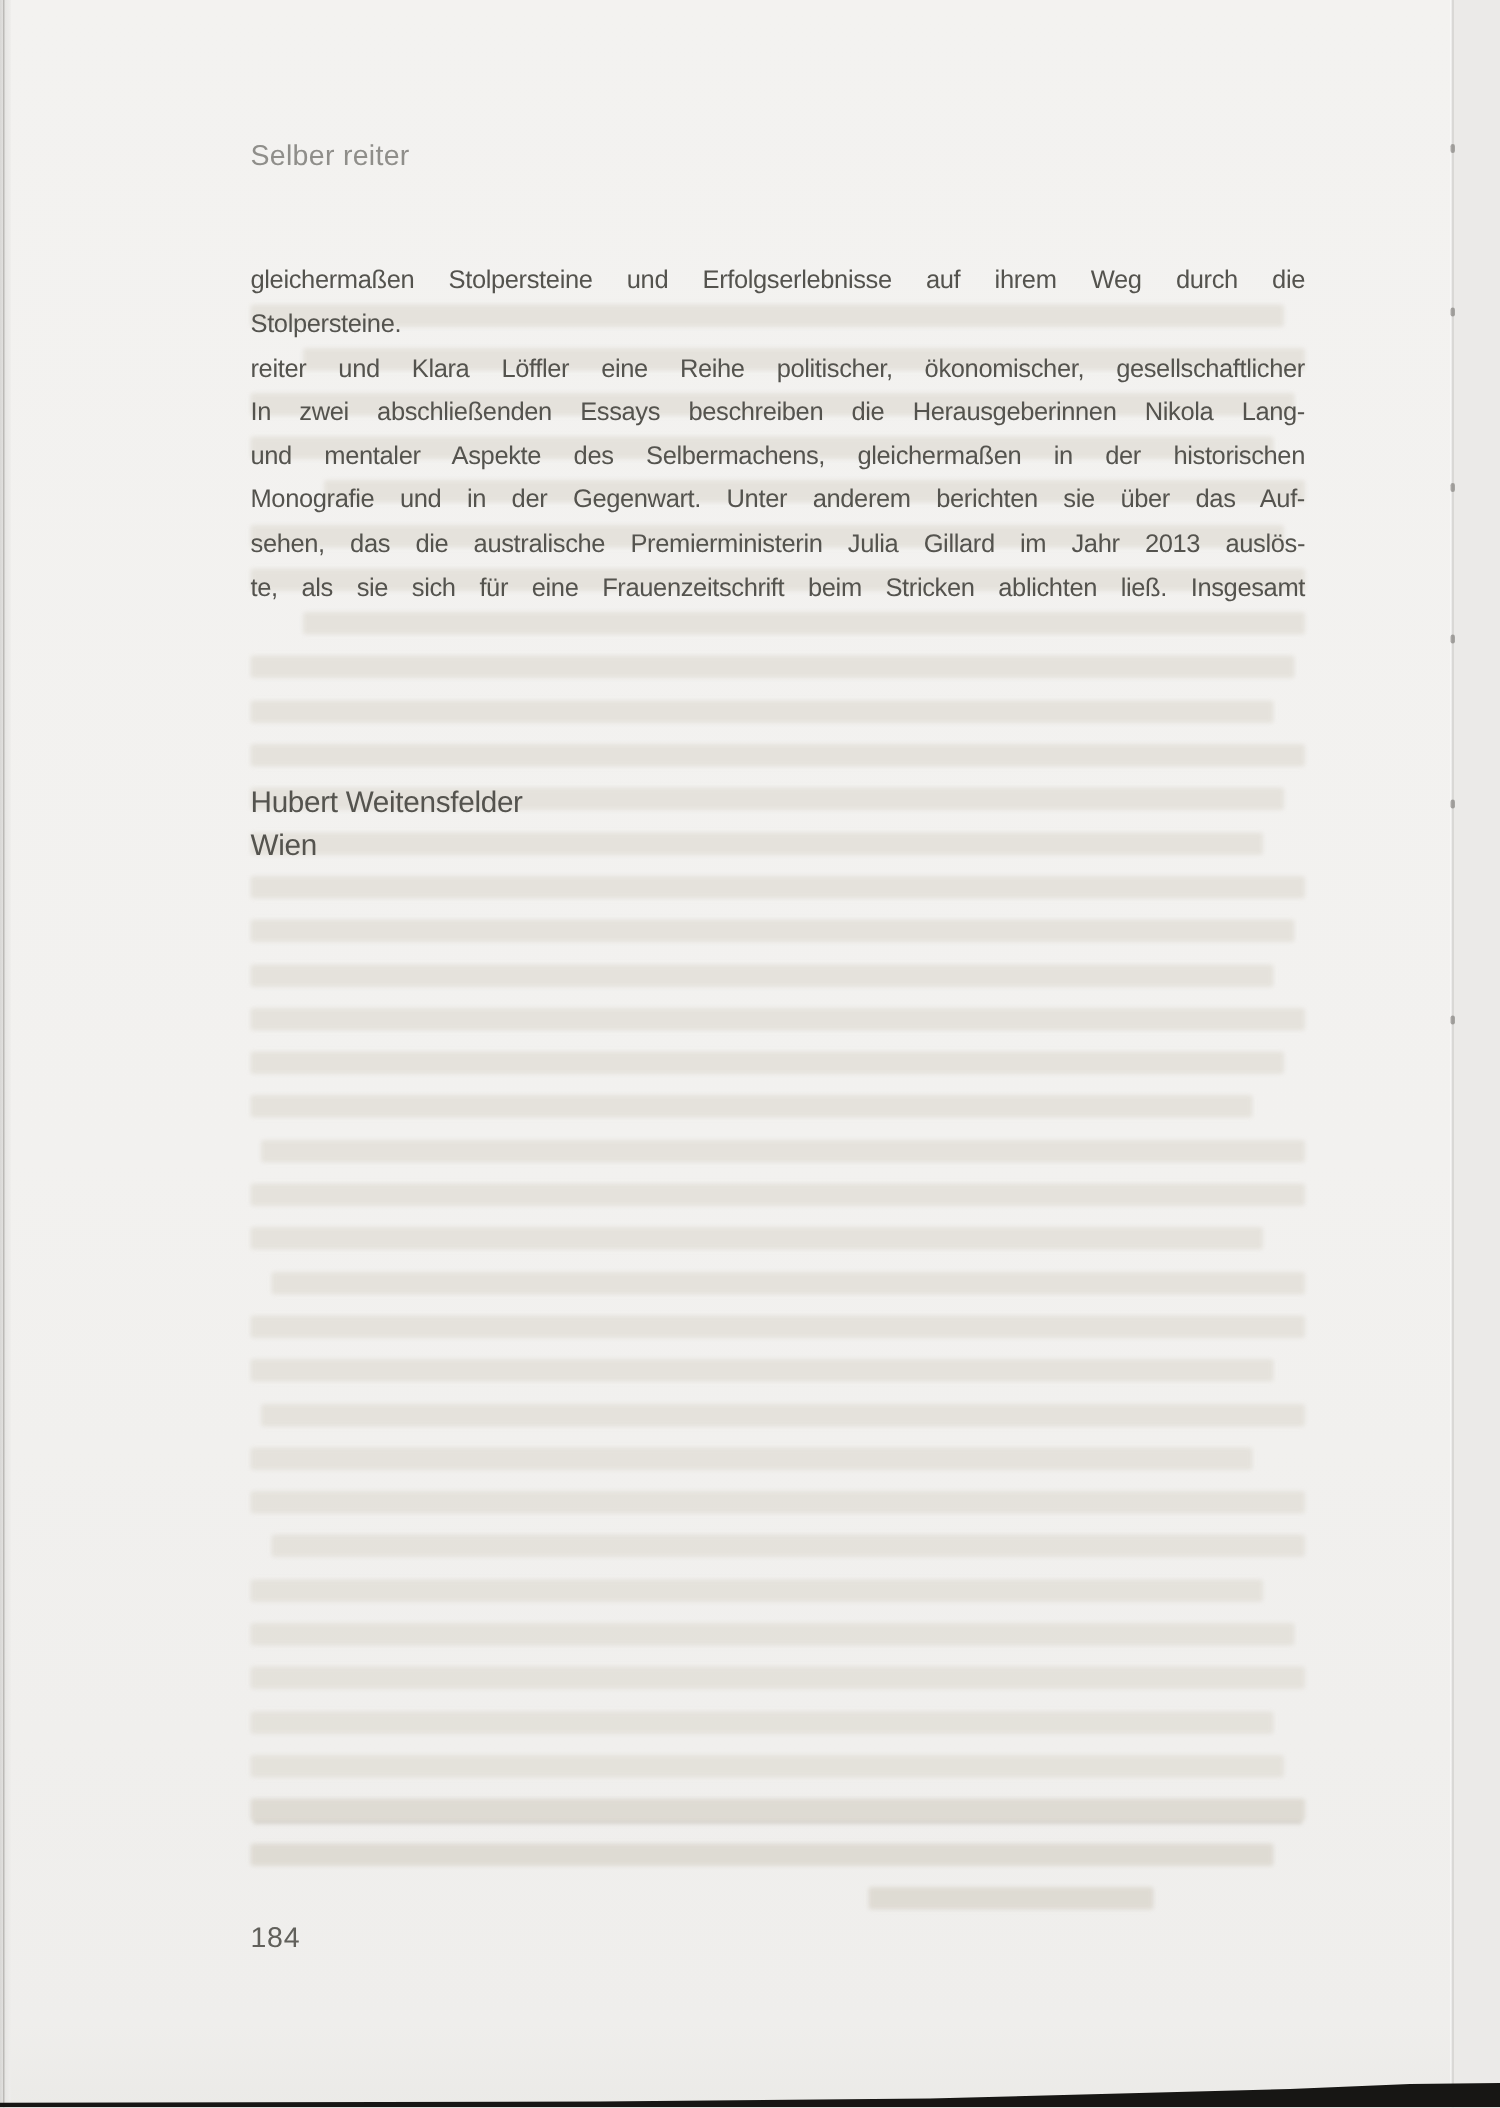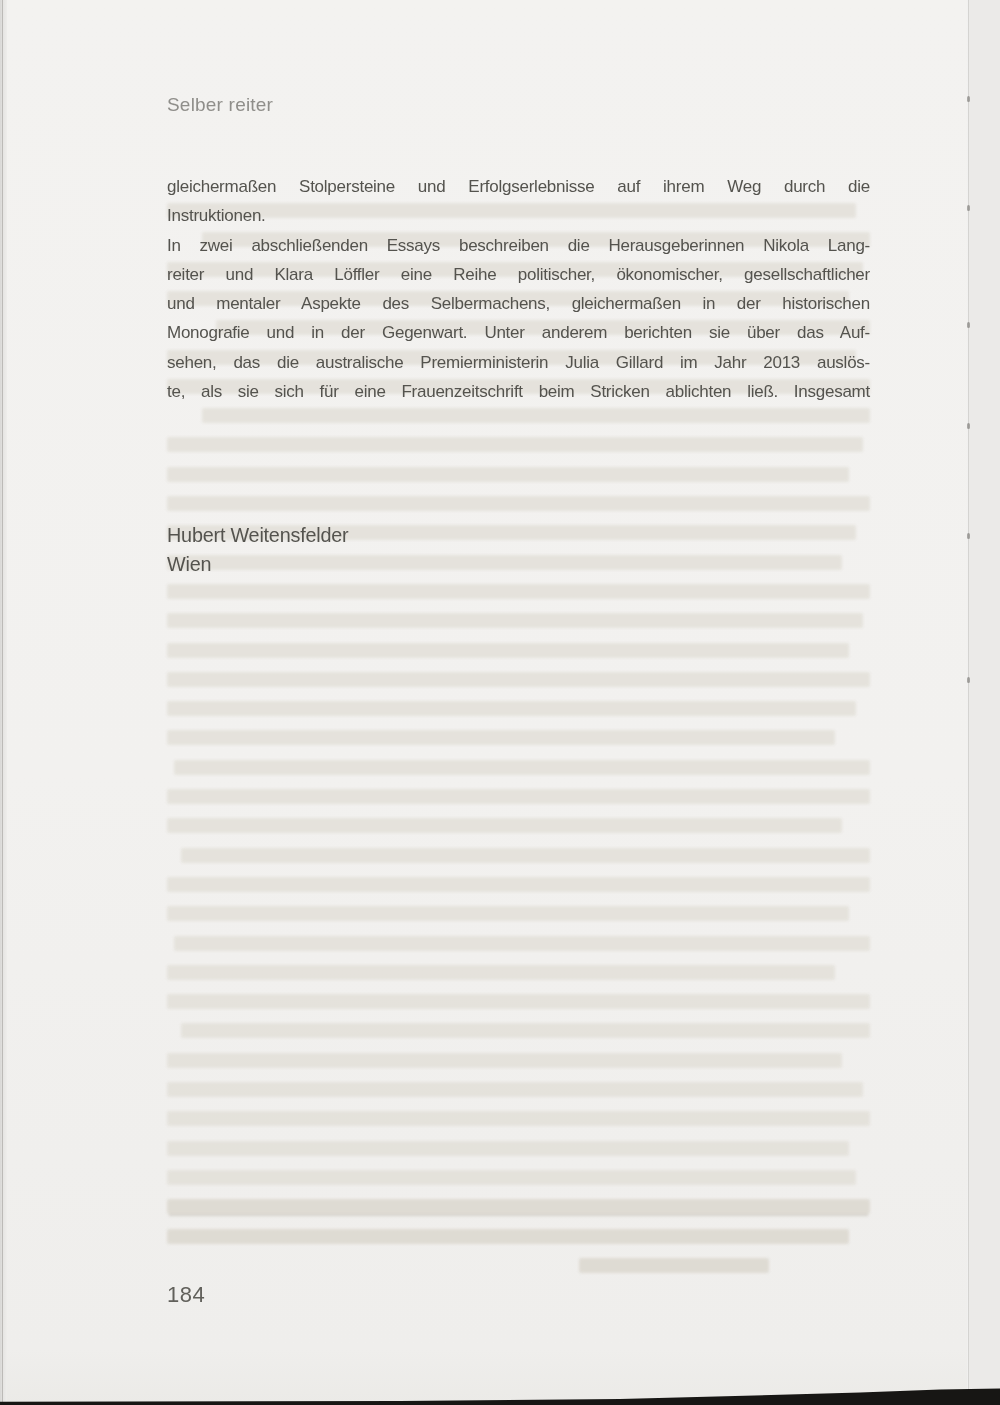--- a/index.html
+++ b/index.html
@@ -55,21 +55,21 @@
   .body-text .line.j{
     white-space:normal;text-align:justify;text-align-last:justify;
   }
   .signature{
     position:absolute;left:160px;top:521px;width:703px;
     font-size:19.8px;line-height:29.3px;color:#54534e;
     letter-spacing:-0.2px;
   }
   .page-number{
     position:absolute;left:160px;top:1282px;
-    font-size:22px;color:#61605b;letter-spacing:.5px;
+    font-size:19px;color:#61605b;letter-spacing:.5px;
   }
   
   .ghost-layer{
     position:absolute;left:160px;top:203px;width:703px;height:1075px;
     pointer-events:none;
   }
   .ghost-line{
     position:absolute;height:15px;border-radius:2px;
     background:#e3e0d9;filter:blur(1.4px);opacity:.85;
   }
@@ -121,23 +121,23 @@
       <div class="ghost-line" style="top: 908.3px; width: 100%; left: 0%;"></div>
       <div class="ghost-line" style="top: 937.6px; width: 97%; left: 0%;"></div>
       <div class="ghost-line" style="top: 966.9px; width: 98%; left: 0%;"></div>
       <div class="ghost-line underlined" style="top: 996.2px; left: 0px; width: 100%;"></div>
       <div class="ghost-line dark" style="top: 1025.5px; left: 0px; width: 97%;"></div>
       <div class="ghost-line dark" style="top: 1054.8px; left: 412px; width: 190px;"></div>
     </div>
 
   <div class="body-text" id="body-text">
       <div class="line j">gleichermaßen Stolpersteine und Erfolgserlebnisse auf ihrem Weg durch die</div>
-      <div class="line">Instruktionen.</div>
+      <div class="line">Stolpersteine.</div>
+      <div class="line j">reiter und Klara Löffler eine Reihe politischer, ökonomischer, gesellschaftlicher</div>
       <div class="line j">In zwei abschließenden Essays beschreiben die Herausgeberinnen Nikola Lang-</div>
-      <div class="line j">reiter und Klara Löffler eine Reihe politischer, ökonomischer, gesellschaftlicher</div>
       <div class="line j">und mentaler Aspekte des Selbermachens, gleichermaßen in der historischen</div>
       <div class="line j">Monografie und in der Gegenwart. Unter anderem berichten sie über das Auf-</div>
       <div class="line j">sehen, das die australische Premierministerin Julia Gillard im Jahr 2013 auslös-</div>
       <div class="line j">te, als sie sich für eine Frauenzeitschrift beim Stricken ablichten ließ. Insgesamt</div>
     </div>
 
   <div class="signature">
     <div>Hubert Weitensfelder</div>
     <div>Wien</div>
   </div>

